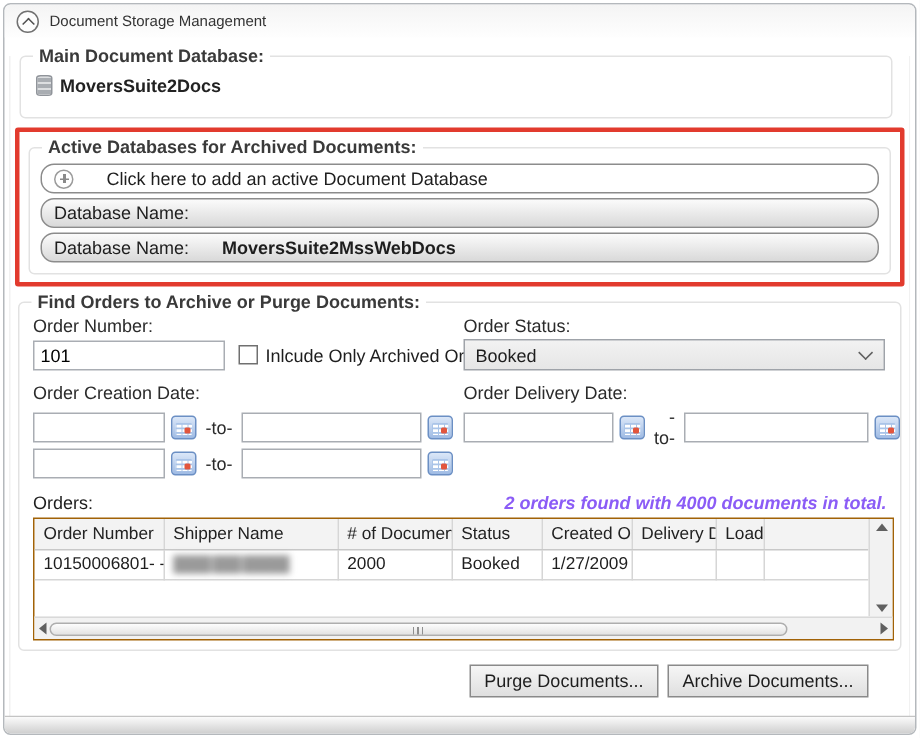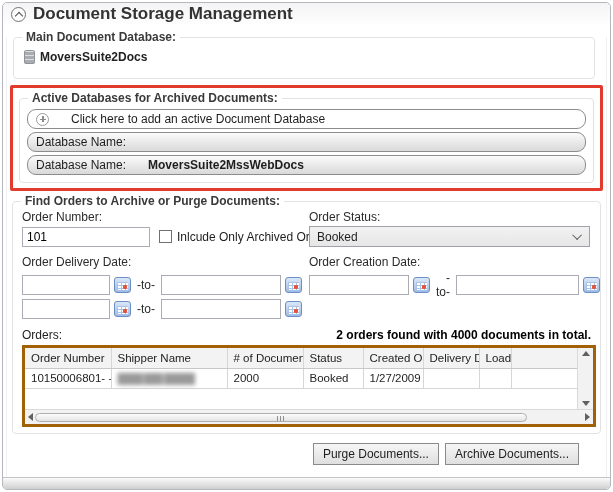--- a/index.html
+++ b/index.html
@@ -9,21 +9,21 @@
   .win { position:relative; margin:2px; width:609px; height:488px;
     border:1px solid #b4b8bc; border-radius:5px; background:#fff; overflow:hidden; }
 
   
   .exp-header { height:22px; display:flex; align-items:center; gap:7px; padding-left:8px;
     background:linear-gradient(#f4f4f4,#fefefe); border-radius:4px 4px 0 0; }
   .chev-btn { width:15px; height:15px; border:1.4px solid #717171; border-radius:50%;
     position:relative; background:#fdfdfd; flex:0 0 auto; cursor:pointer; }
   .chev-btn::before { content:""; position:absolute; left:3.5px; top:5px; width:5px; height:5px;
     border-left:1.6px solid #4e4e4e; border-top:1.6px solid #4e4e4e; transform:rotate(45deg); }
-  .exp-title { font-weight:700; color:#333; font-size:17px; }
+  .exp-title { font-weight:400; color:#333; font-size:10px; }
 
   .panel { margin:0 3px; height:450px; border:1px solid #f1f1f1; border-top:none;
     border-radius:0 0 4px 4px; padding:0 3px; }
 
   
   .group { position:relative; border:1px solid #e2e2e2; border-radius:4px; background:#fff; }
   .glabel { position:absolute; top:-8px; left:8px; background:#fff; padding:0 4px;
     font-weight:bold; color:#3a3a3a; white-space:nowrap; }
 
   .grp-main { margin:12px 8px 0 3px; height:42px; padding:12px 8px 0 10px; }
@@ -72,24 +72,24 @@
     background:linear-gradient(#dbe7f8,#9fbbe4); position:relative; flex:0 0 auto; cursor:pointer; }
   .cal::before { content:""; position:absolute; left:2px; right:2px; top:4px; bottom:2px;
     background:#fff; border-radius:1px;
     background-image:linear-gradient(to right,#aac4e8 1px,transparent 1px),
       linear-gradient(to bottom,#aac4e8 1px,transparent 1px);
     background-size:4px 3px; }
   .cal::after { content:""; position:absolute; right:3px; bottom:3px; width:4px; height:4px;
     background:#e2553d; border-radius:1px; }
 
   .orders-line { display:flex; justify-content:space-between; align-items:flex-end; margin-top:9px; }
-  .orders-summary { font-weight:bold; color:#000000; }
-
-  
-  .tbl-outer { margin-top:3px; border:3px solid #a16207; width:574px; height:82px;
+  .orders-summary { font-weight:bold; color:#8b5cf6;font-style:italic; }
+
+  
+  .tbl-outer { margin-top:3px; border:1px solid #a16207; width:574px; height:82px;
     display:flex; flex-direction:column; background:#fff; }
   .tbl-main { flex:1; display:flex; overflow:hidden; }
   .tbl-cols { flex:1; overflow:hidden; }
   table.grid { border-collapse:collapse; table-layout:fixed; width:557px; font-size:11.5px; }
   table.grid th, table.grid td { border-right:1px solid #d6d6d6; border-bottom:1px solid #d6d6d6;
     padding:2px 4px 2px 6px; text-align:left; height:20px; white-space:nowrap; overflow:hidden;
     font-weight:normal; }
   table.grid thead th { background:#f3f3f3; border-bottom:1px solid #c8c8c8; color:#222; }
   .blurred { color:#9a9a9a; filter:blur(2px); font-size:10px; letter-spacing:-1px; }
   .vscroll { width:16px; background:#f2f2f2; border-left:1px solid #d9d9d9;
@@ -176,22 +176,22 @@
             <span>Inlcude Only Archived Orders</span>
           </span>
         </div>
         <div class="select">
           <span>Booked</span>
           <span class="sel-chev"></span>
         </div>
       </div>
 
       <div class="two-col" style="margin-top:8px">
+        <span class="lbl">Order Creation Date:</span>
         <span class="lbl">Order Delivery Date:</span>
-        <span class="lbl">Order Creation Date:</span>
       </div>
       <div class="two-col">
         <div class="date-row">
           <input class="txt a" type="text" style="">
           <span class="cal"></span>
           <span class="to-sep">-to-</span>
           <input class="txt b" type="text" style="">
           <span class="cal"></span>
         </div>
         <div class="date-row right">

